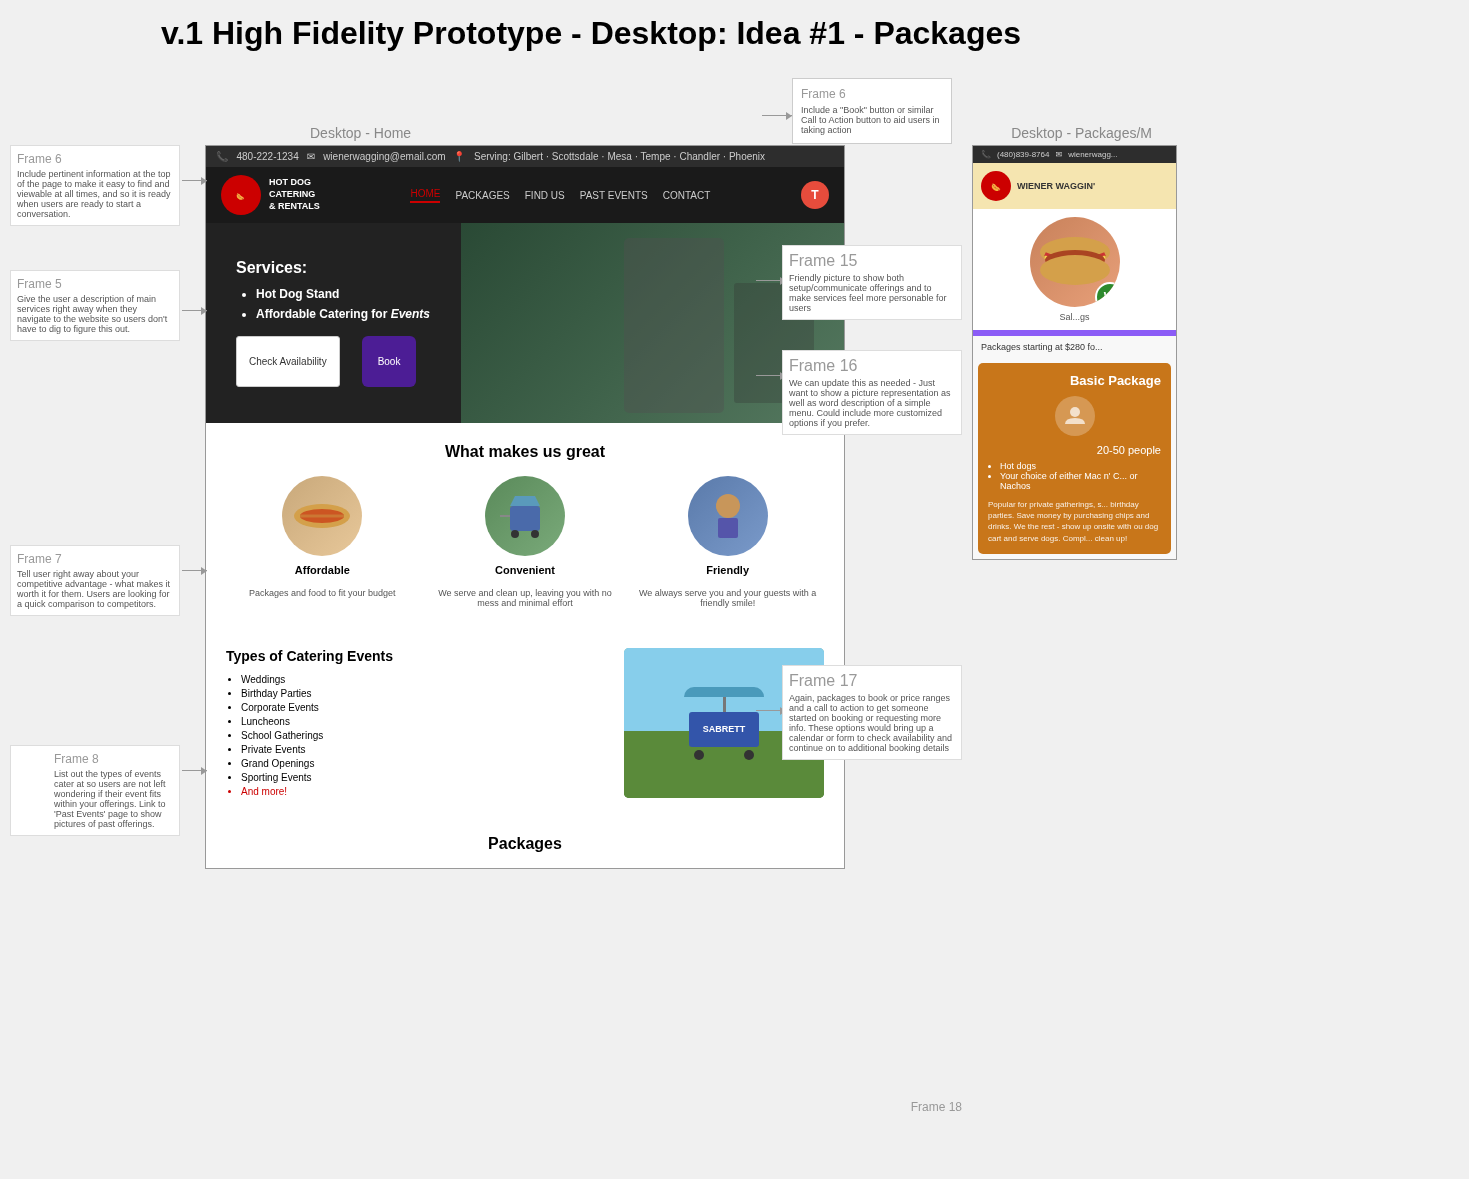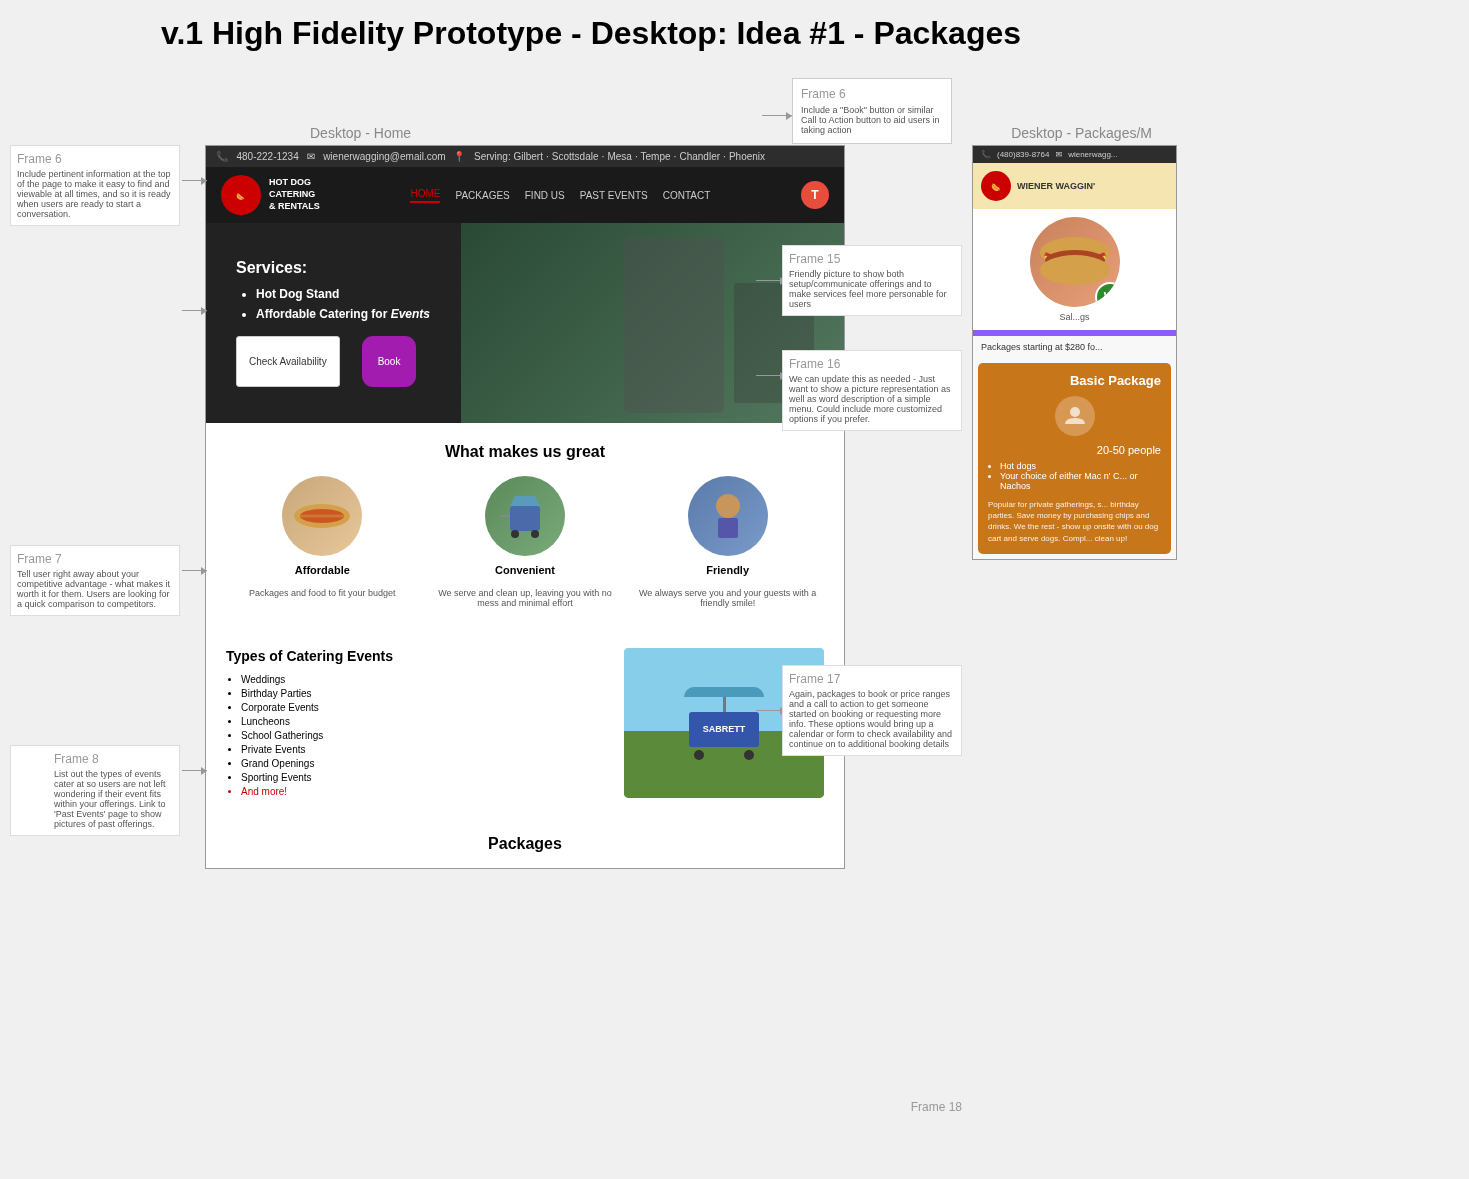--- a/index.html
+++ b/index.html
@@ -130,27 +130,27 @@
     .btn-check {
       background: white;
       color: #333;
       border: 1px solid #ccc;
       padding: 6px 12px;
       font-size: 10px;
       cursor: pointer;
       border-radius: 3px;
     }
     .btn-book {
-      background: #a21caf;
+      background: #4c1d95;
       color: white;
       border: none;
       padding: 20px 16px;
       font-size: 10px;
       cursor: pointer;
-      border-radius: 11px;
+      border-radius: 6px;
     }
 
     
     .what-great {
       background: white;
       padding: 20px;
       text-align: center;
     }
     .what-great h2 {
       font-size: 16px;
@@ -287,41 +287,45 @@
       right: 210px;
       background: white;
       border: 1px solid #ddd;
       padding: 6px;
       width: 180px;
       font-size: 9px;
       color: #555;
       z-index: 20;
     }
     .right-frame-label {
-      font-size: 12px;
+      font-size: 16px;
       color: #999;
       margin-bottom: 3px;
     }
   </style>
 </head>
 <body>
 
 <div class="page-container">
 
   <div style="text-align:center; font-size:32px; font-weight:bold; padding: 15px 0 15px; position: absolute; top:0; left:0; right:0; z-index:5;">v.1 High Fidelity Prototype - Desktop: Idea #1 - Packages</div>
 
   <div style="position:absolute; left:310px; top:125px; font-size:14px; color:#888; z-index:5;">Desktop - Home</div>
 
   <div style="position:absolute; right:30px; top:125px; font-size:14px; color:#888; z-index:5;">Desktop - Packages/M</div>
 
   <div class="left-frame" style="top:145px;">
     <div class="left-frame-label">Frame 6</div>
     <div>Include pertinent information at the top of the page to make it easy to find and viewable at all times, and so it is ready when users are ready to start a conversation.</div>
   </div>
 
+  <div class="left-frame" style="top:270px;">
+    <div class="left-frame-label">Frame 5</div>
+    <div>Give the user a description of main services right away when they navigate to the website so users don't have to dig to figure this out.</div>
+  </div>
 
   <div class="left-frame" style="top:545px;">
     <div class="left-frame-label">Frame 7</div>
     <div>Tell user right away about your competitive advantage - what makes it worth it for them. Users are looking for a quick comparison to competitors.</div>
   </div>
 
   <div class="left-frame" style="top:745px;padding-left:43px;">
     <div class="left-frame-label">Frame 8</div>
     <div>List out the types of events cater at so users are not left wondering if their event fits within your offerings. Link to 'Past Events' page to show pictures of past offerings.</div>
   </div>

